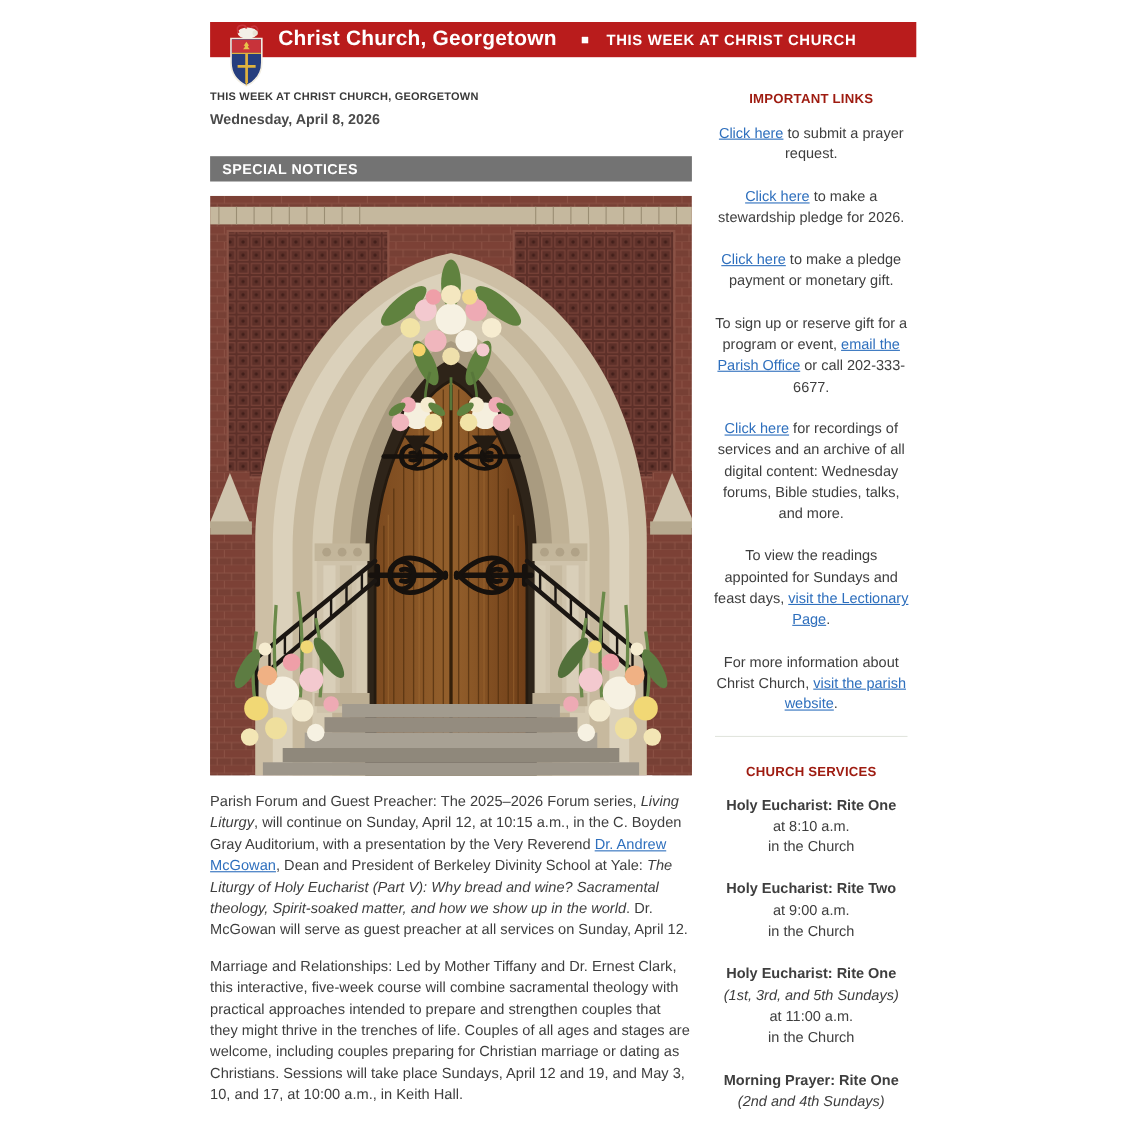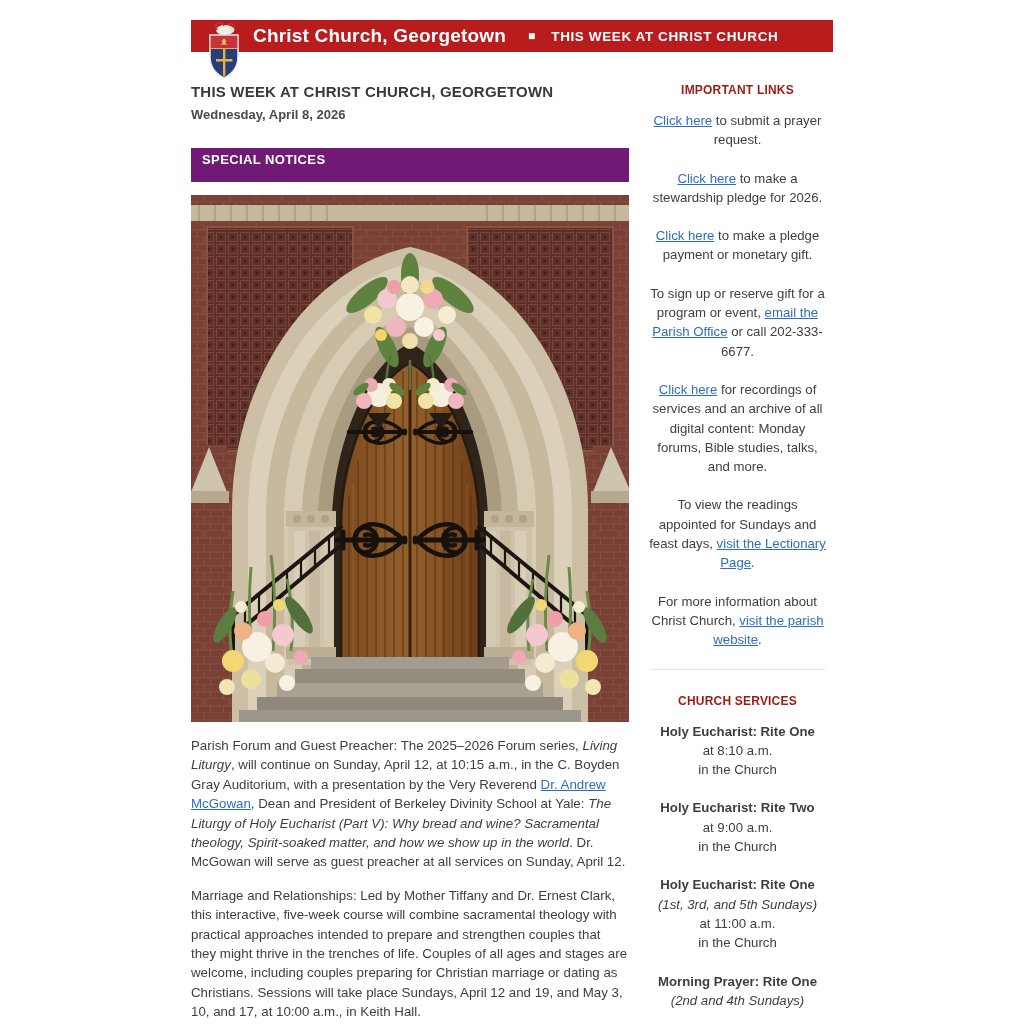--- a/index.html
+++ b/index.html
@@ -13,25 +13,25 @@
   .crest { position:absolute; left:13px; top:2px; width:40px; height:58px; }
   .brand { color:#ffffff; font-weight:bold; font-size:19px; letter-spacing:.2px; }
   .mast-sep { color:#ffffff; font-size:12px; margin:0 16px 0 22px; }
   .mast-sub { color:#ffffff; font-weight:bold; font-size:13.5px; letter-spacing:.6px; }
 
   
   .content { display:flex; margin-top:31px; gap:13px; }
   .main { width:438px; }
   .side { width:191px; text-align:center; padding:0 6px; }
 
-  .h1 { font-size:15px; font-weight:bold; color:#393939; letter-spacing:.2px; margin-bottom:7px; }
+  .h1 { font-size:10px; font-weight:bold; color:#393939; letter-spacing:.2px; margin-bottom:7px; }
   .date { font-size:13px; font-weight:bold; color:#4a4a4a; margin-bottom:26px; }
 
-  .banner { background:#701a75; color:#ffffff; font-weight:bold; font-size:13px;
-            letter-spacing:.4px; height:34px; line-height:23px; padding-left:11px;
+  .banner { background:#737373; color:#ffffff; font-weight:bold; font-size:13px;
+            letter-spacing:.4px; height:23px; line-height:23px; padding-left:11px;
             margin-bottom:13px; }
 
   .photo { width:438px; height:527px; display:block; }
 
   .para { font-size:13.3px; color:#3e3e3e; line-height:19.4px; margin-top:14px; text-align:left; }
   .b { font-weight:normal; }
   .i { font-style:italic; }
   .lnk { color:#2e6fbd; text-decoration:underline; cursor:pointer; }
 
   .side-h { color:#9e1b10; font-weight:bold; font-size:12px; letter-spacing:.2px; margin-bottom:14px; }
@@ -275,21 +275,21 @@
       <p class="para"><span class="b">Marriage and Relationships</span><span>: Led by Mother Tiffany and Dr. Ernest Clark, this interactive, five-week course will combine sacramental theology with practical approaches intended to prepare and strengthen couples that they might thrive in the trenches of life. Couples of all ages and stages are welcome, including couples preparing for Christian marriage or dating as Christians. Sessions will take place Sundays, April 12 and 19, and May 3, 10, and 17, at 10:00 a.m., in Keith Hall. </span></p>
     </div>
 
     <div class="side">
       <div class="side-h">IMPORTANT LINKS</div>
 
       <p class="side-p"><a href="#" class="lnk">Click here</a><span> to submit a prayer request.</span></p>
       <p class="side-p"><a href="#" class="lnk">Click here</a><span> to make a stewardship pledge for 2026.</span></p>
       <p class="side-p"><a href="#" class="lnk">Click here</a><span> to make a pledge payment or monetary gift.</span></p>
       <p class="side-p"><span>To sign up or reserve gift for a program or event, </span><a href="#" class="lnk">email the Parish Office</a><span> or call 202-333-6677.</span></p>
-      <p class="side-p"><a href="#" class="lnk">Click here</a><span> for recordings of services and an archive of all digital content: Monday forums, Bible studies, talks, and more.</span></p>
+      <p class="side-p"><a href="#" class="lnk">Click here</a><span> for recordings of services and an archive of all digital content: Wednesday forums, Bible studies, talks, and more.</span></p>
       <p class="side-p"><span>To view the readings appointed for Sundays and feast days, </span><a href="#" class="lnk">visit the Lectionary Page</a><span>.</span></p>
       <p class="side-p"><span>For more information about Christ Church, </span><a href="#" class="lnk">visit the parish website</a><span>.</span></p>
 
       <hr class="divider">
 
       <div class="side-h">CHURCH SERVICES</div>
 
       <div class="service">
         <div class="svc-name">Holy Eucharist: Rite One</div>
         <div>at 8:10 a.m.</div>

